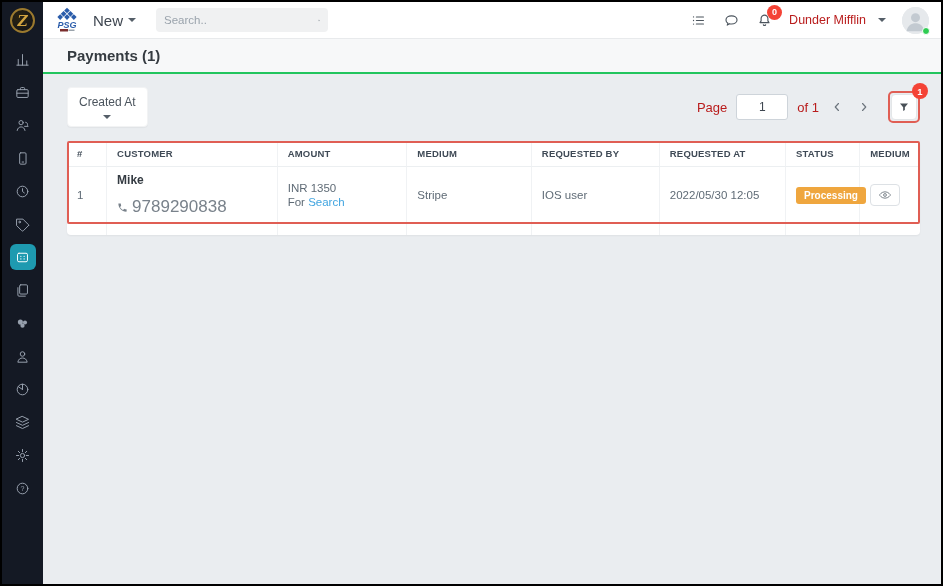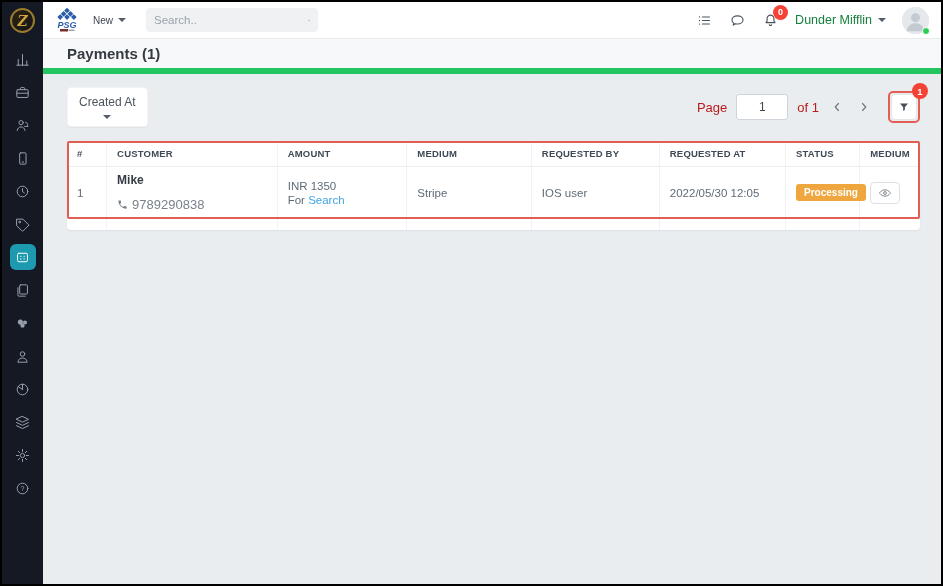--- a/index.html
+++ b/index.html
@@ -16,36 +16,36 @@
   .side-item.active { background:#1e9ab0; }
   .side-item.active svg { stroke:#fff; }
   .side-item .filled { fill:#97a0ad; stroke:none; }
 
   
   .main { flex:1; display:flex; flex-direction:column; min-width:0; }
 
   
   .topbar { height:37px; background:#fff; border-bottom:1px solid #e8eaec; display:flex; align-items:center; padding:0 12px 0 10px; gap:10px; }
   .psg-logo { width:30px; height:28px; display:flex; align-items:center; justify-content:flex-start; }
-  .new-btn { display:flex; align-items:center; gap:5px; font-size:10px; color:#3e4650; background:none; border:none; cursor:pointer; font-family:inherit; }
+  .new-btn { display:flex; align-items:center; gap:5px; font-size:15px; color:#3e4650; background:none; border:none; cursor:pointer; font-family:inherit; }
   .caret { width:0; height:0; border-left:4px solid transparent; border-right:4px solid transparent; border-top:4px solid #555e68; display:inline-block; }
   .search-wrap { margin-left:10px; width:172px; height:24px; background:#f0f1f2; border-radius:4px; display:flex; align-items:center; padding:0 8px; }
   .search-wrap input { flex:1; border:none; background:transparent; outline:none; font-size:11.5px; color:#495057; font-family:inherit; }
   .search-wrap input::placeholder { color:#9aa3ac; }
   .topbar-right { margin-left:auto; display:flex; align-items:center; gap:16px; }
   .icon-btn { position:relative; background:none; border:none; cursor:pointer; display:flex; align-items:center; }
   .icon-btn svg { stroke:#4b545d; fill:none; stroke-width:1.6; stroke-linecap:round; stroke-linejoin:round; }
   .badge-red { position:absolute; top:-7px; right:-9px; min-width:15px; height:15px; border-radius:8px; background:#f44336; color:#fff; font-size:9px; font-weight:bold; display:flex; align-items:center; justify-content:center; padding:0 3px; }
-  .account-btn { display:flex; align-items:center; gap:6px; background:none; border:none; cursor:pointer; font-size:12.5px; color:#15803d; font-family:inherit; }
+  .account-btn { display:flex; align-items:center; gap:12px; background:none; border:none; cursor:pointer; font-size:12.5px; color:#b91c1c; font-family:inherit; }
   .avatar { position:relative; width:27px; height:27px; border-radius:50%; background:#e6e9ec; overflow:visible; cursor:pointer; }
   .avatar svg { width:27px; height:27px; }
   .online-dot { position:absolute; right:-1px; bottom:-1px; width:8px; height:8px; border-radius:50%; background:#2ecc52; border:1.5px solid #fff; }
 
   
-  .titlebar { height:35px; background:#f7f8f9; border-bottom:6px solid #22c55e; display:flex; align-items:center; padding:0 24px; }
+  .titlebar { height:35px; background:#f7f8f9; border-bottom:2px solid #22c55e; display:flex; align-items:center; padding:0 24px; }
   .titlebar h1 { font-size:15px; color:#353b41; font-weight:bold; }
 
   
   .content { flex:1; background:#eaedf0; padding:13px 21px 0 24px; }
   .toolbar { display:flex; align-items:center; justify-content:space-between; margin-bottom:14px; }
   .created-btn { display:flex; align-items:center; gap:6px; background:#fff; border:1px solid #f2f3f4; border-radius:4px; padding:7px 11px; font-size:12px; color:#4b545d; cursor:pointer; box-shadow:0 1px 1px rgba(0,0,0,.04); font-family:inherit;flex-direction:column; }
   .pager { display:flex; align-items:center; gap:9px; }
   .pager-label { font-size:13px; color:#b91c1c; }
   .page-input { width:52px; height:26px; border:1px solid #ced4da; border-radius:3px; text-align:center; font-size:12px; color:#3e4650; background:#fff; font-family:inherit; }
   .chev-btn { background:none; border:none; cursor:pointer; display:flex; align-items:center; padding:2px; }
@@ -57,21 +57,21 @@
 
   
   .table-card { position:relative; background:#fff; border-radius:4px; box-shadow:0 1px 2px rgba(0,0,0,.05); }
   table { width:100%; border-collapse:separate; border-spacing:0; table-layout:fixed; }
   th { font-size:9.5px; font-weight:bold; color:#3f4a56; text-align:left; padding:7px 10px; letter-spacing:.2px; border-bottom:1px solid #eceff1; border-right:1px solid #f0f2f4; white-space:nowrap; }
   td { font-size:11.5px; color:#5f6b76; padding:6px 10px; border-right:1px solid #f0f2f4; vertical-align:middle; }
   th:last-child, td:last-child { border-right:none; }
   tr.data-row td { height:42px; border-bottom:1px solid #f0f2f4; }
   tr.filler-row td { height:11px; padding:0 10px; }
   .cust-name { font-weight:bold; color:#343b42; font-size:12px; margin-bottom:10px; }
-  .cust-phone { display:flex; align-items:center; gap:4px; color:#79828b; font-size:13px; }
+  .cust-phone { display:flex; align-items:center; gap:4px; color:#79828b; font-size:17px; }
   .cust-phone svg { fill:#79828b; }
   .amt-line2 { margin-top:2px; }
   .link-blue { color:#42a5e0; text-decoration:none; cursor:pointer; }
   .status-badge { display:inline-block; background:#efa63e; color:#fff; font-size:10px; font-weight:bold; padding:3px 8px; border-radius:3px; }
   .eye-btn { width:30px; height:22px; background:#fff; border:1px solid #dde1e5; border-radius:4px; cursor:pointer; display:flex; align-items:center; justify-content:center; }
   .eye-btn svg { stroke:#6c757d; fill:none; stroke-width:1.5; }
   .red-overlay { position:absolute; left:0; right:0; top:0; bottom:11px; border:2px solid #e05e54; border-radius:2px; pointer-events:none; }
 </style>
 </head>
 <body>

